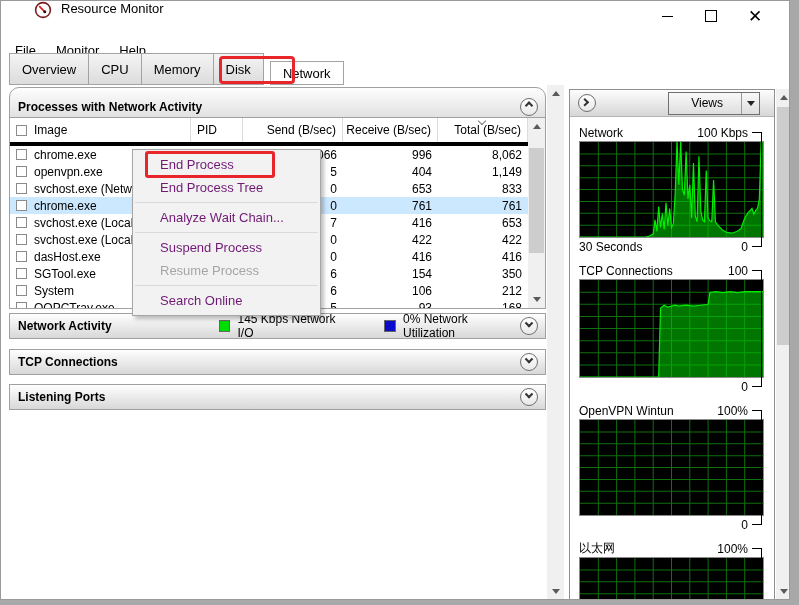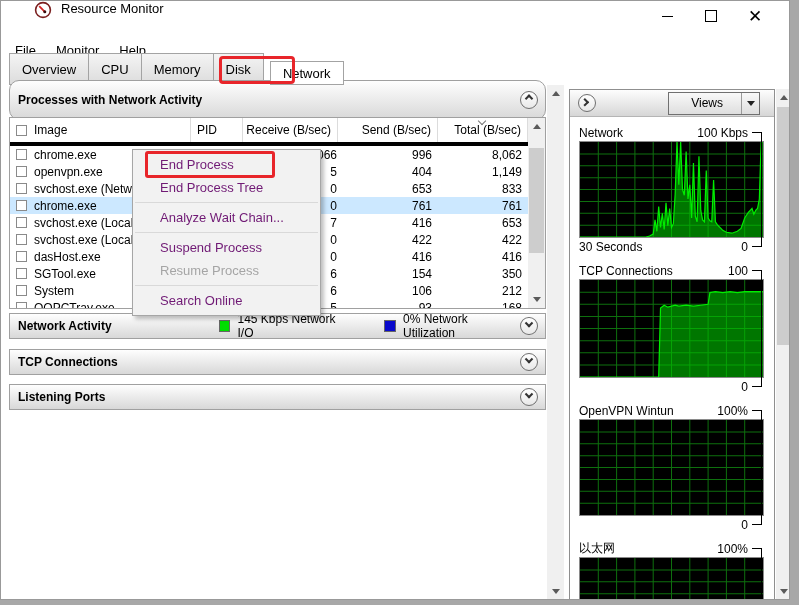--- a/index.html
+++ b/index.html
@@ -121,42 +121,42 @@
 
   <div class="tabbar" id="tabbar">
       <div class="tab">Overview</div>
       <div class="tab">CPU</div>
       <div class="tab">Memory</div>
       <div class="tab">Disk</div>
       <div class="tab active">Network</div>
     </div>
   <div class="anno-tab-box" style="border-color: rgb(232, 37, 42);"></div>
 
-  <div class="sec-bar" style="top:79px;height:40px;border-radius:10px;">
+  <div class="sec-bar" style="top:86px;height:40px;border-radius:10px;">
     <span class="sec-title">Processes with Network Activity</span>
     <div class="circle-btn">
         <div class="chev chev-up"></div>
       </div>
   </div>
 
   <div class="proc-table">
     <div class="proc-inner" id="proc-rows">
       <div class="t-row t-header">
         <div class="cell col-image">
           <span class="checkbox"></span>
           <span>Image</span>
         </div>
         <div class="cell col-pid">
             <span>PID</span>
           </div>
+        <div class="cell col-send num">
+            <span>Send (B/sec)</span>
+          </div>
         <div class="cell col-recv num">
             <span>Receive (B/sec)</span>
-          </div>
-        <div class="cell col-send num">
-            <span>Send (B/sec)</span>
           </div>
         <div class="cell col-total num">
             <span>Total (B/sec)</span>
             <span class="sort-chev"></span>
           </div>
       </div>
     <div class="t-row">
           <div class="cell col-image">
             <span class="checkbox"></span>
             <span>chrome.exe</span>

